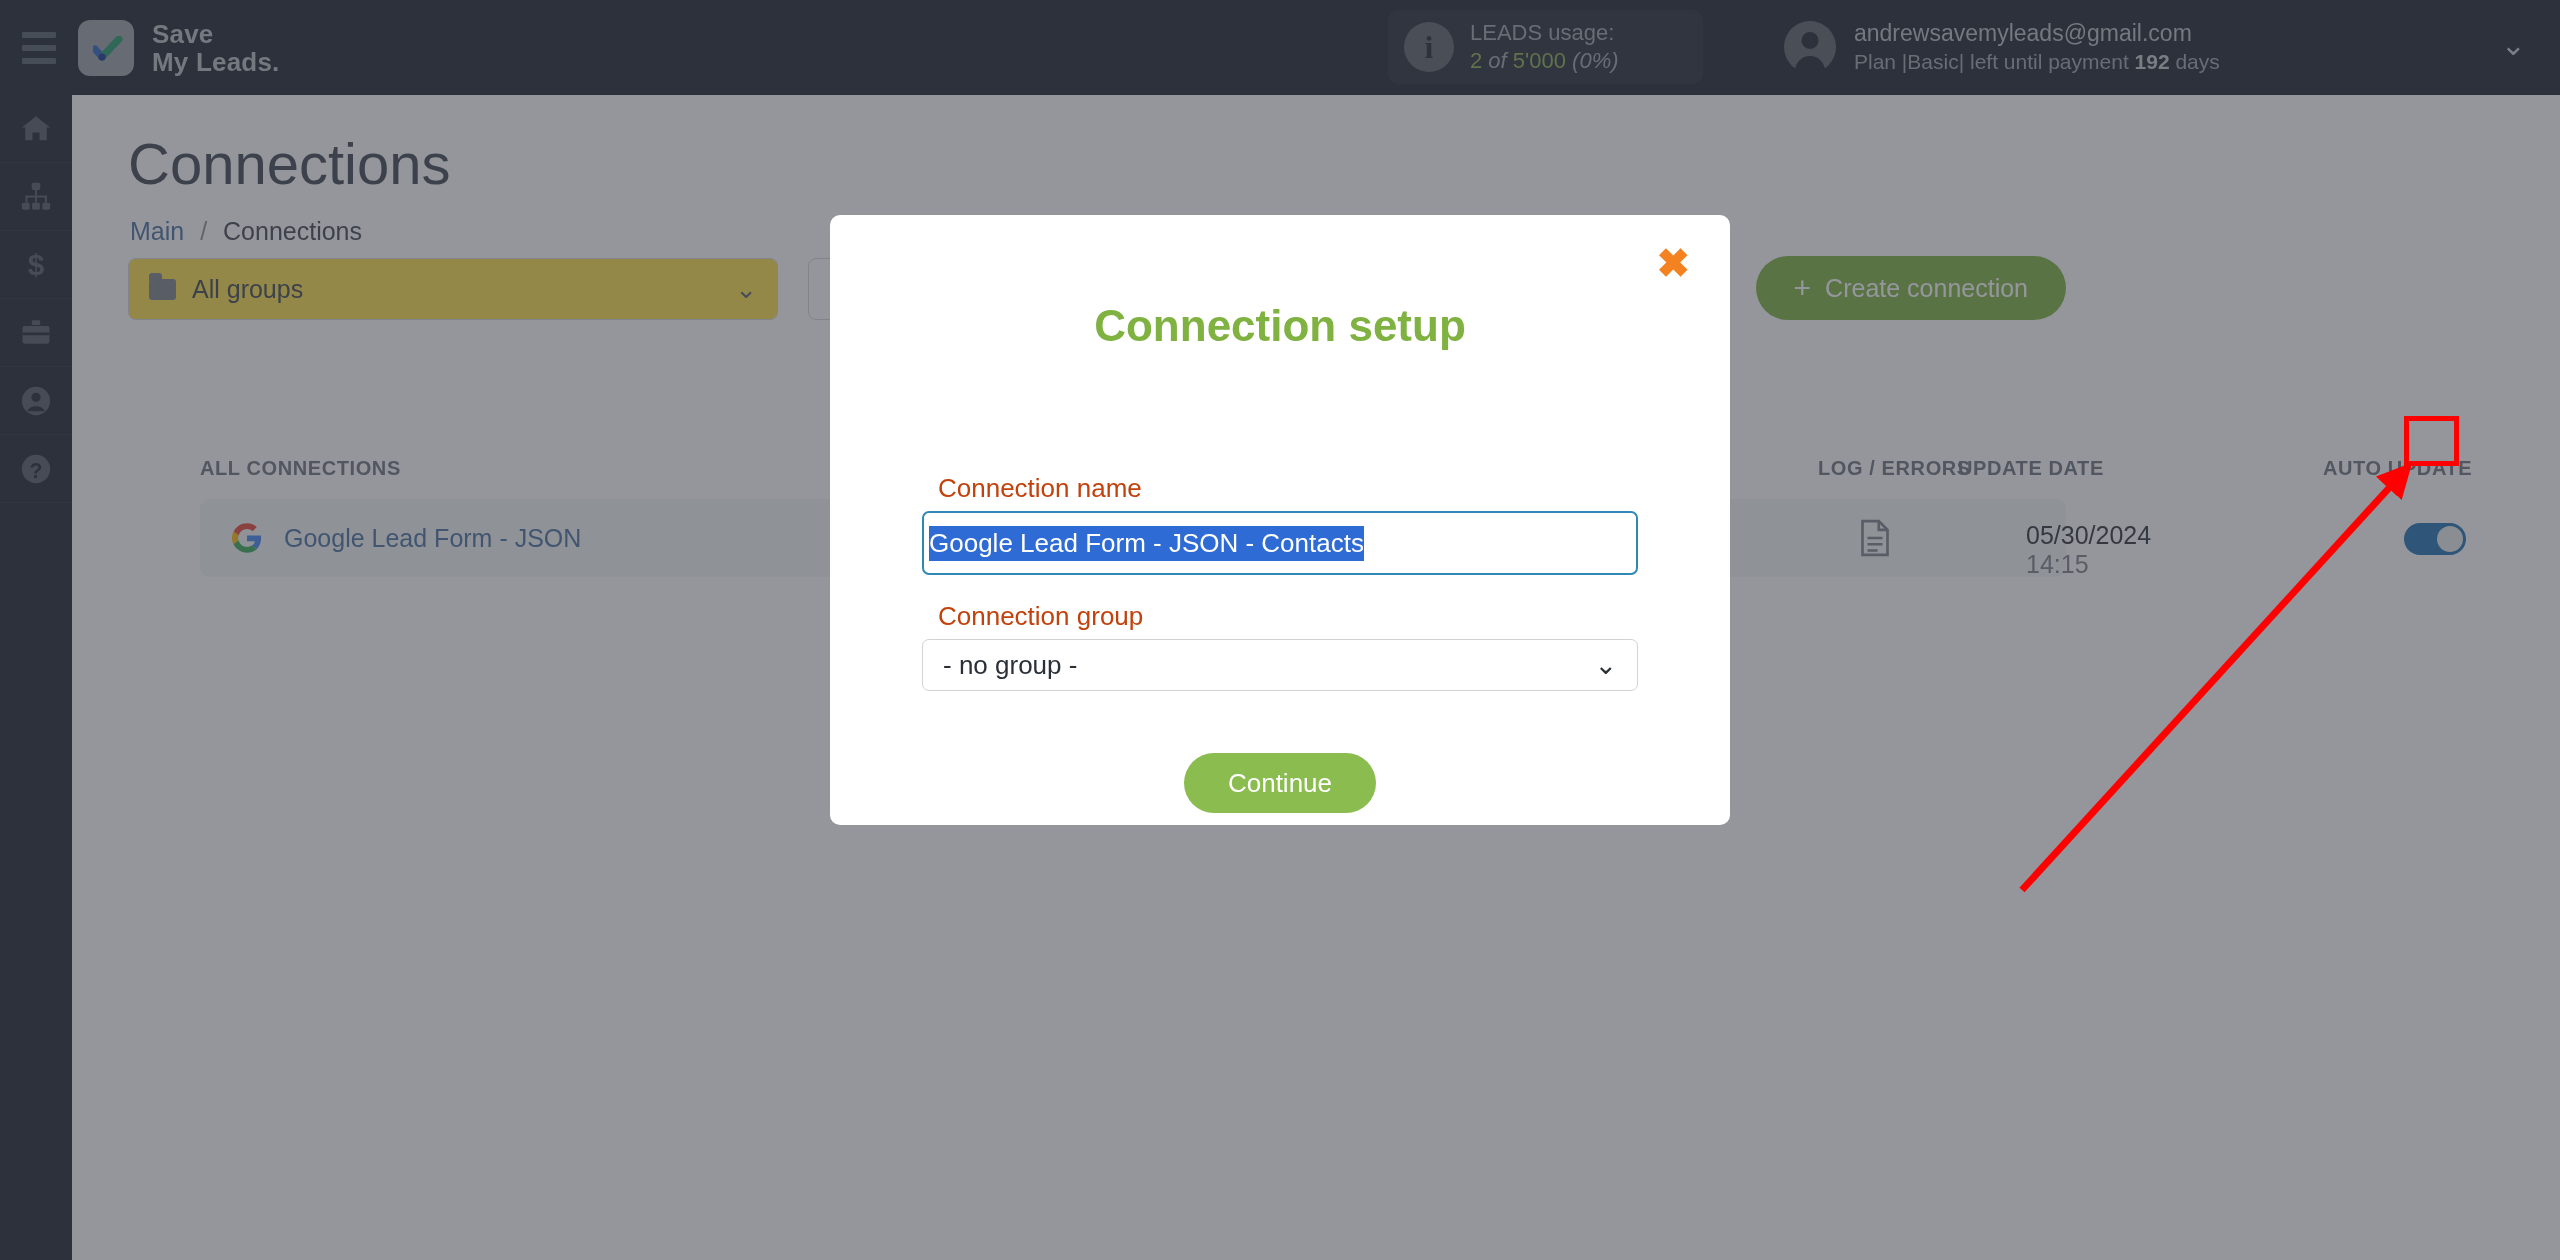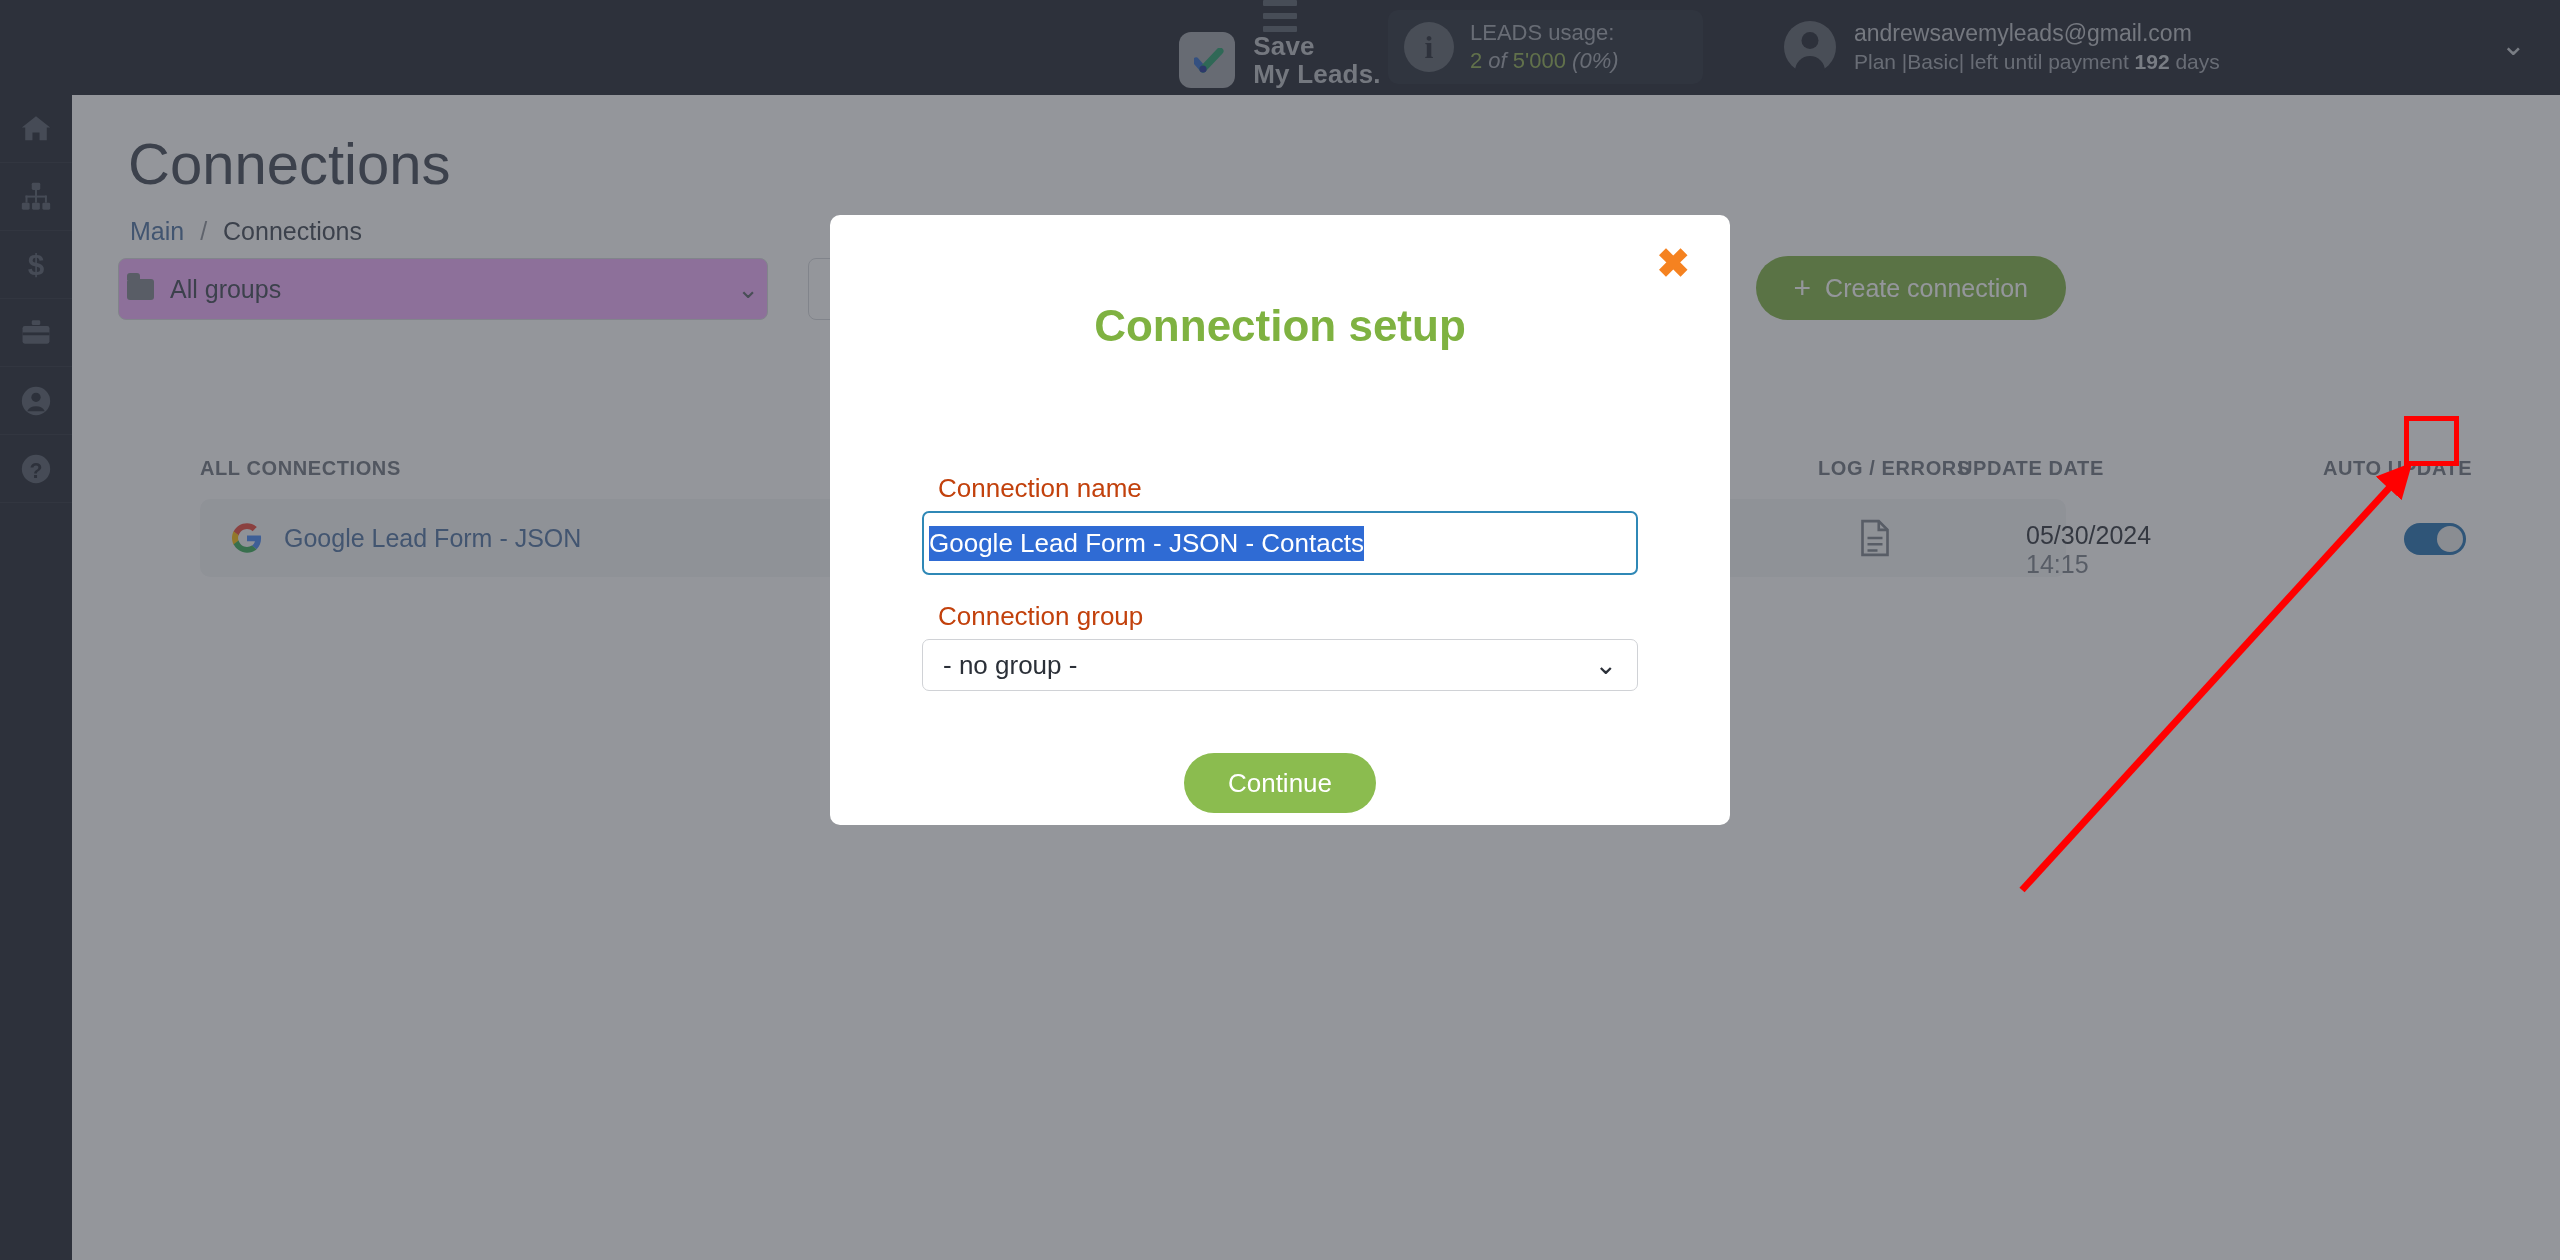--- a/index.html
+++ b/index.html
@@ -10,21 +10,21 @@
     background: #ffffff;
   }
 
   
   #app { position: relative; width: 2560px; height: 1260px; background: #fff; }
 
   
   #topbar {
     position: absolute; left: 0; top: 0; width: 2560px; height: 95px;
     background: #1b1f2a;
-    display: flex; align-items: center; flex-direction: column;
+    display: flex; align-items: center;
   }
   #hamburger {
     width: 34px; margin-left: 22px; margin-right: 22px;
     display: flex; flex-direction: column; gap: 7px; cursor: pointer;
   }
   #hamburger span { display: block; height: 6px; background: #555d68; border-radius: 1px; }
 
   #brand { display: flex; align-items: center; gap: 18px; }
   #brand-logo {
     width: 56px; height: 56px; border-radius: 12px; background: #9b9fa6;
@@ -105,24 +105,24 @@
     font-size: 58px; color: #3c4450; font-weight: 400;
   }
   #breadcrumb {
     position: absolute; left: 58px; top: 122px;
     font-size: 25px; color: #3c4450;
   }
   #breadcrumb .crumb-link { color: #4a6fa0; cursor: pointer; }
   #breadcrumb .sep { color: #8a8f98; margin: 0 9px; }
 
   #groups-select {
-    position: absolute; left: 46px; top: 163px;
+    position: absolute; left: 56px; top: 163px;
     width: 650px; height: 62px;
-    border: 1px solid #d6d8dc; border-radius: 8px; background: #f0abfc;
-    display: flex; align-items: center; padding: 0 8px; cursor: pointer;
+    border: 1px solid #d6d8dc; border-radius: 8px; background: #fde047;
+    display: flex; align-items: center; padding: 0 20px; cursor: pointer;
   }
   #groups-select .folder {
     width: 27px; height: 21px; background: #7d828b; border-radius: 3px;
     position: relative; margin-right: 16px;
   }
   #groups-select .folder::before {
     content: ""; position: absolute; left: 0; top: -6px;
     width: 13px; height: 7px; background: #7d828b; border-radius: 3px 3px 0 0;
   }
   #groups-label { font-size: 25px; color: #3c4450; flex: 1; }

